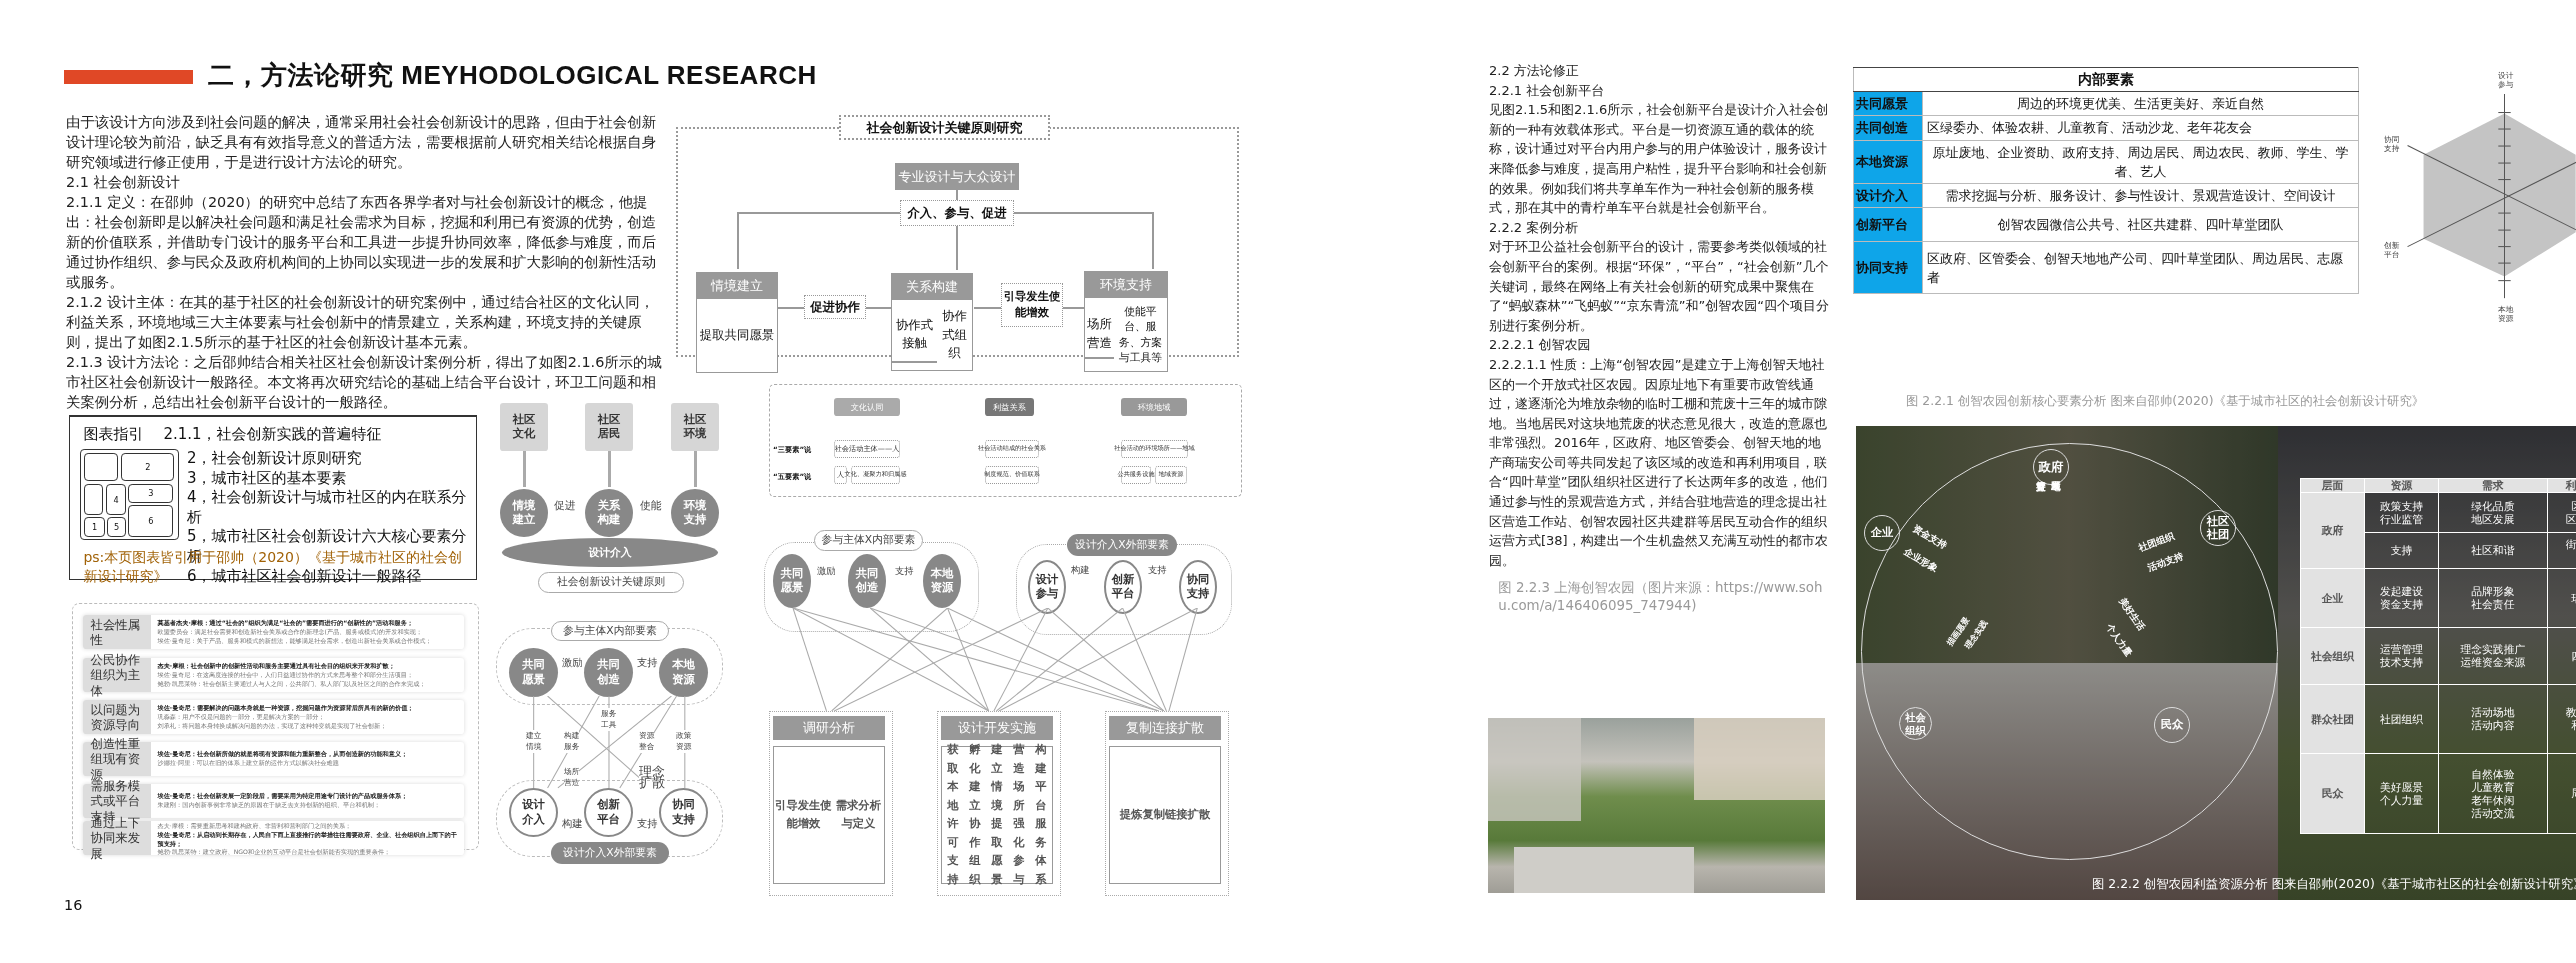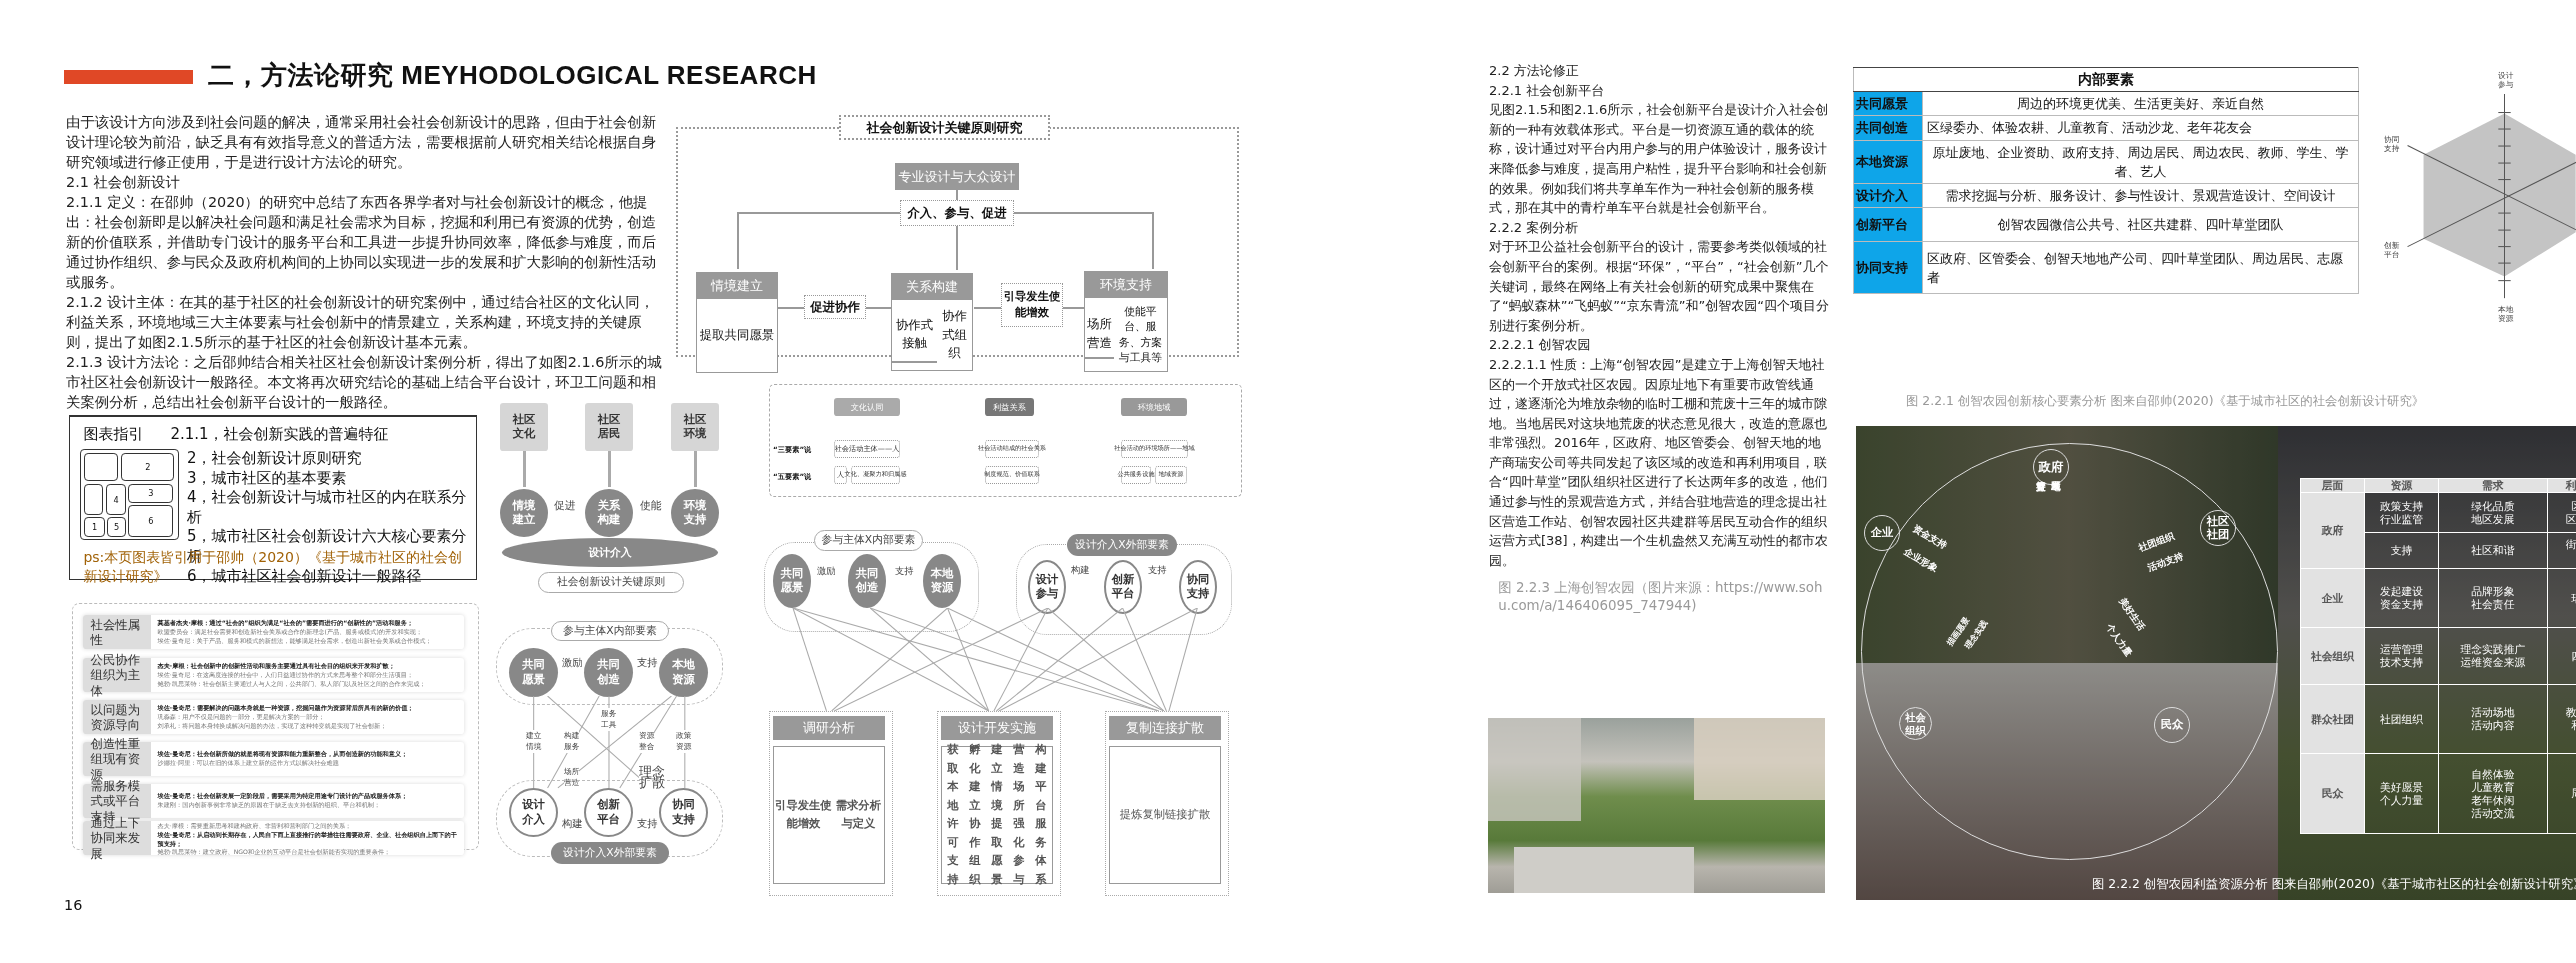--- a/index.html
+++ b/index.html
@@ -6,21 +6,21 @@
 html,body{width:2726px;height:964px;background:#fff;overflow:hidden;font-family:"DejaVu Sans","Liberation Sans",sans-serif;color:#111}
 .abs{position:absolute}
 #page{position:relative;width:2726px;height:964px;background:#fff}
 
 .hdr-bar{left:64px;top:70px;width:129px;height:14.4px;background:#e04826}
 .hdr-title{left:208px;top:58px;font-size:26px;font-weight:bold;letter-spacing:0.5px;white-space:nowrap;font-family:"Liberation Sans","DejaVu Sans",sans-serif}
 .body-text{font-size:14.4px;line-height:20px;color:#222}
 .para{left:66px;top:112px;width:598px}
 
 .guide{left:69px;top:415px;width:408px;height:165px;border:1px solid #333;border-top-width:2.1px;padding:5.2px 13.4px}
-.guide .title-row{font-size:15px;display:flex;gap:27px;margin-top:3.1px}
+.guide .title-row{font-size:15px;display:flex;gap:20px;margin-top:3.1px}
 .guide-grid{position:absolute;left:10.3px;top:32px;width:99px;height:91px;border:1.5px solid #333;border-radius:4.1px}
 .guide-grid div{position:absolute;border:1px solid #333;border-radius:4.1px;font-size:8.2px;display:flex;align-items:center;justify-content:center}
 .guide-list{position:absolute;left:117px;top:32px;font-size:15px;line-height:19.6px}
 .guide-ps{position:absolute;left:13.4px;top:131px;font-size:14px;line-height:18.5px;color:#a16207;width:381px}
 
 .quotes{left:72px;top:603px;width:407px;height:247px;border:1px dashed #bbb;border-radius:7.2px}
 .qrow{position:absolute;left:10.3px;width:381px;border-radius:3.1px;box-shadow:0 0 4.1px rgba(0,0,0,.15);background:#fff;display:flex}
 .qrow .lab{width:68px;background:#ddd;font-size:12.4px;line-height:15.5px;padding:5.2px 7.2px;display:flex;align-items:center;color:#333;border-radius:3.1px 0 0 3.1px}
 .qrow .txt{flex:1;padding:4.1px 6.2px;font-size:6.2px;line-height:8.8px;color:#777}
 
@@ -311,21 +311,21 @@
   <div class="abs gbox" style="left:941px;top:716px;width:112px;height:24px">设计开发实施</div>
   <div class="abs wbox" style="left:941px;top:746px;width:112px;height:138px;font-weight:bold;color:#555;font-size:11.3px">
       <span>获取本地许可支持</span>
       <span>孵化建立协作组织</span>
       <span>建立情境提取愿景</span>
       <span>营造场所强化参与</span>
       <span>构建平台服务体系</span>
     </div>
   <div class="path-col abs" style="left:1105px;top:711px;width:124px;height:185px"></div>
   <div class="abs gbox" style="left:1109px;top:716px;width:112px;height:24px">复制连接扩散</div>
-  <div class="abs wbox" style="left:1109px;top:746px;width:112px;height:138px;font-weight:normal;color:#555;font-size:11.3px">
+  <div class="abs wbox" style="left:1109px;top:746px;width:112px;height:138px;font-weight:bold;color:#555;font-size:11.3px">
       <span>提炼复制</span>
       <span>链接扩散</span>
     </div>
 
   <div class="abs rtext">
     <p>2.2 方法论修正</p>
     <p>2.2.1 社会创新平台</p>
     <p>见图2.1.5和图2.1.6所示，社会创新平台是设计介入社会创新的一种有效载体形式。平台是一切资源互通的载体的统称，设计通过对平台内用户参与的用户体验设计，服务设计来降低参与难度，提高用户粘性，提升平台影响和社会创新的效果。例如我们将共享单车作为一种社会创新的服务模式，那在其中的青柠单车平台就是社会创新平台。</p>
     <p>2.2.2 案例分析</p>
     <p>对于环卫公益社会创新平台的设计，需要参考类似领域的社会创新平台的案例。根据“环保”，“平台”，“社会创新”几个关键词，最终在网络上有关社会创新的研究成果中聚焦在了“蚂蚁森林”“飞蚂蚁”“京东青流”和”创智农园“四个项目分别进行案例分析。</p>

